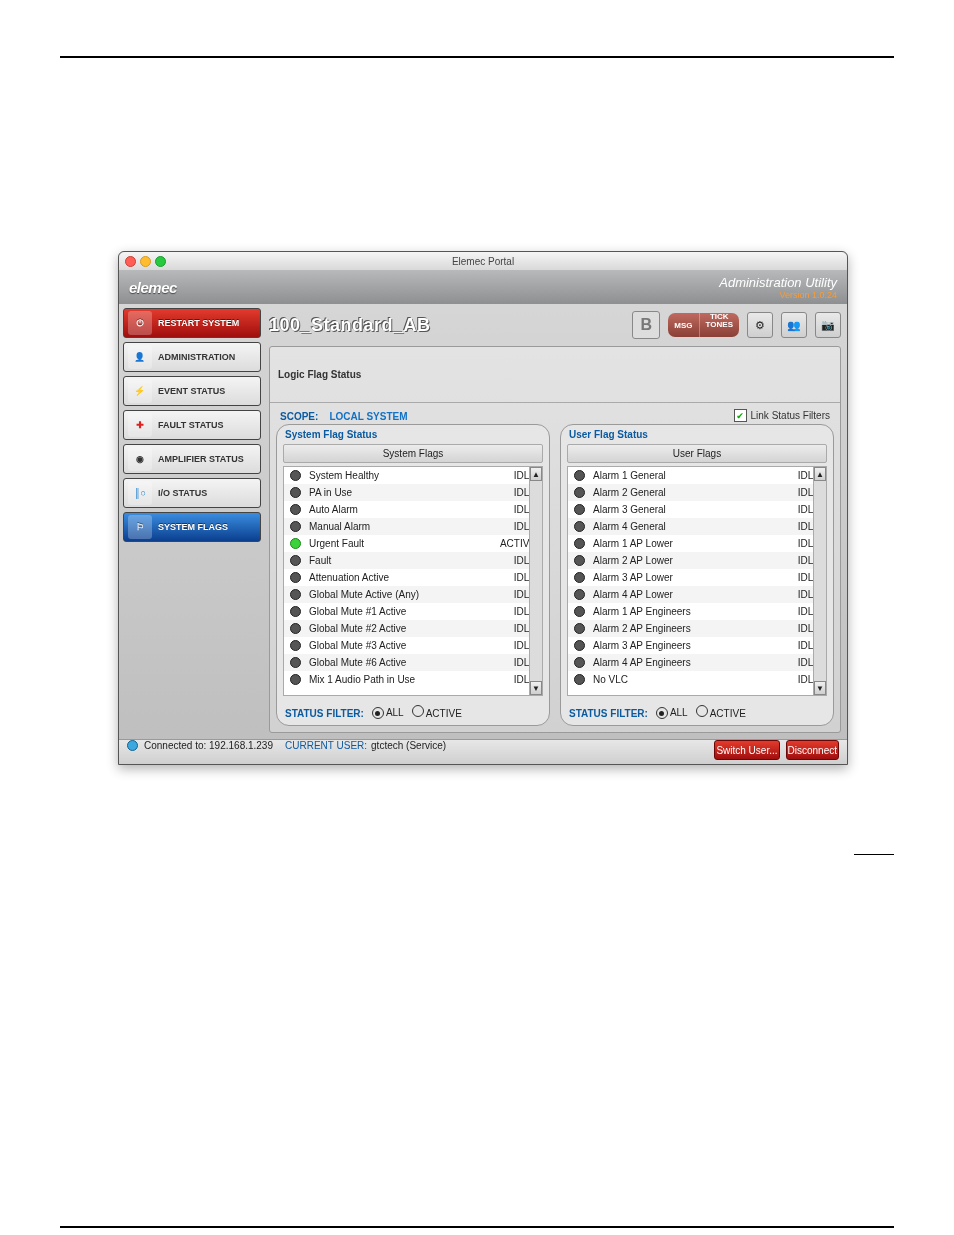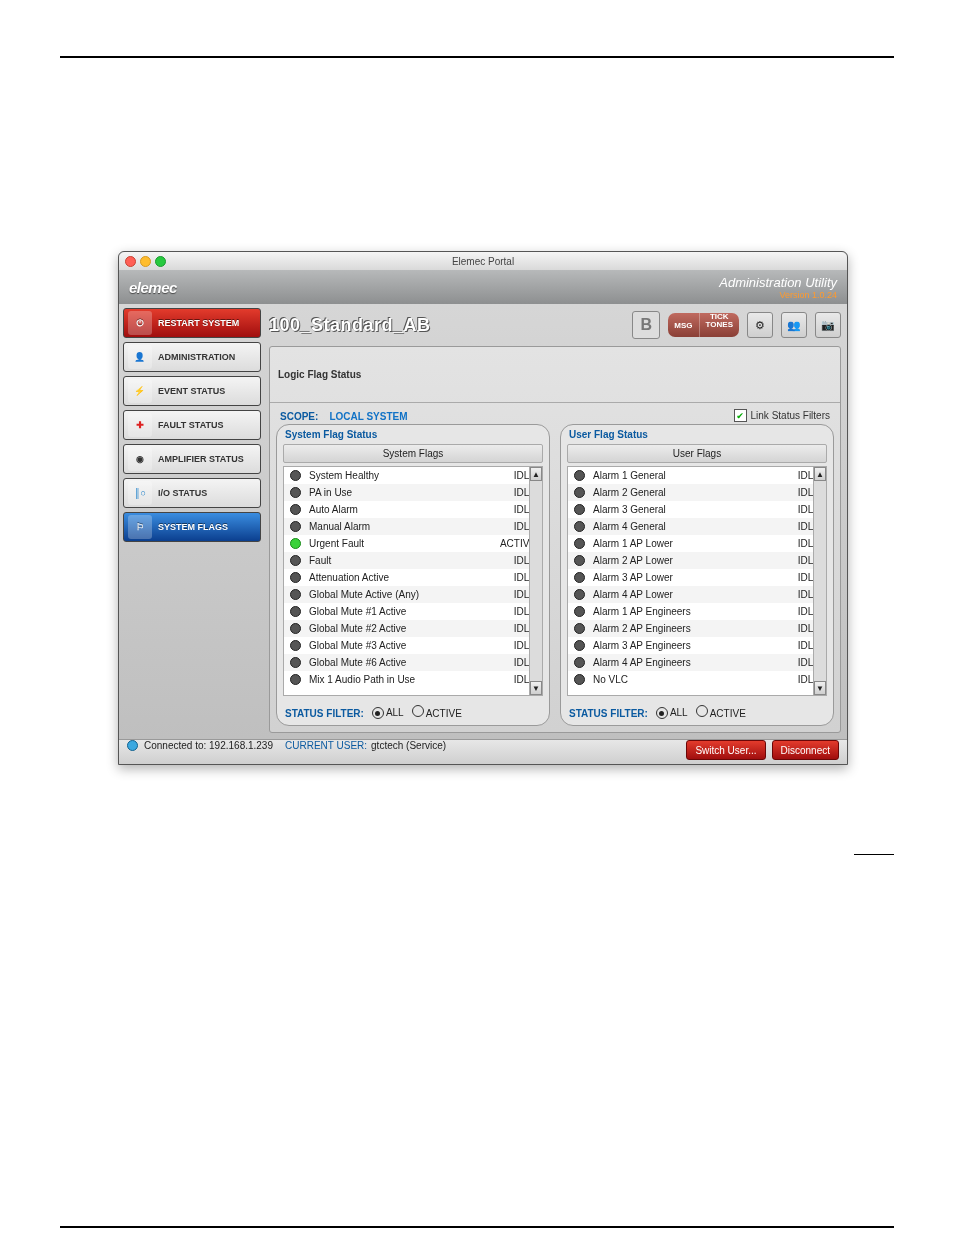--- a/index.html
+++ b/index.html
@@ -55,21 +55,21 @@
 .scroll{position:absolute;right:0;top:0;bottom:0;width:12px;background:#dcdcdc;border-left:1px solid #aaa;display:flex;flex-direction:column;}
 .scroll .btn{height:12px;border:1px solid #888;background:linear-gradient(#f0f0f0,#cfcfcf);display:flex;align-items:center;justify-content:center;font-size:8px;}
 .scroll .track{flex:1;}
 .filter-row{padding:6px 8px;font-size:10px;display:flex;align-items:flex-end;gap:8px;}
 .filter-lab{color:#0b5aa0;font-weight:bold;}
 .radio{width:10px;height:10px;border-radius:50%;border:1px solid #333;display:inline-flex;align-items:center;justify-content:center;margin-right:2px;}
 .radio.sel::after{content:"";width:5px;height:5px;border-radius:50%;background:#222;}
 .footer{height:24px;background:linear-gradient(#e7e7e7,#cfcfcf);border-top:1px solid #999;display:flex;align-items:flex-start;padding:0 8px;font-size:10px;}
 .footer .blue{color:#0b5aa0;}
 .footer .sp{flex:1;}
-.fbtn{height:18px;border-radius:3px;padding:0 8px;font-size:10px;color:#fff;background:linear-gradient(#e33b2c,#a00e0e);border:1px solid #6b0707;margin-left:6px;display:flex;align-items:center;}
+.fbtn{height:18px;border-radius:3px;padding:0 1px;font-size:10px;color:#fff;background:linear-gradient(#e33b2c,#a00e0e);border:1px solid #6b0707;margin-left:6px;display:flex;align-items:center;}
 .pg-line{position:absolute;right:60px;top:798px;width:40px;height:1px;background:#000;}
 </style>
 </head>
 <body>
 <div class="page">
 <div class="hr" style="margin-top:56px"></div>
 
 <div class="window">
   <div class="titlebar">
     <div class="traffic">

